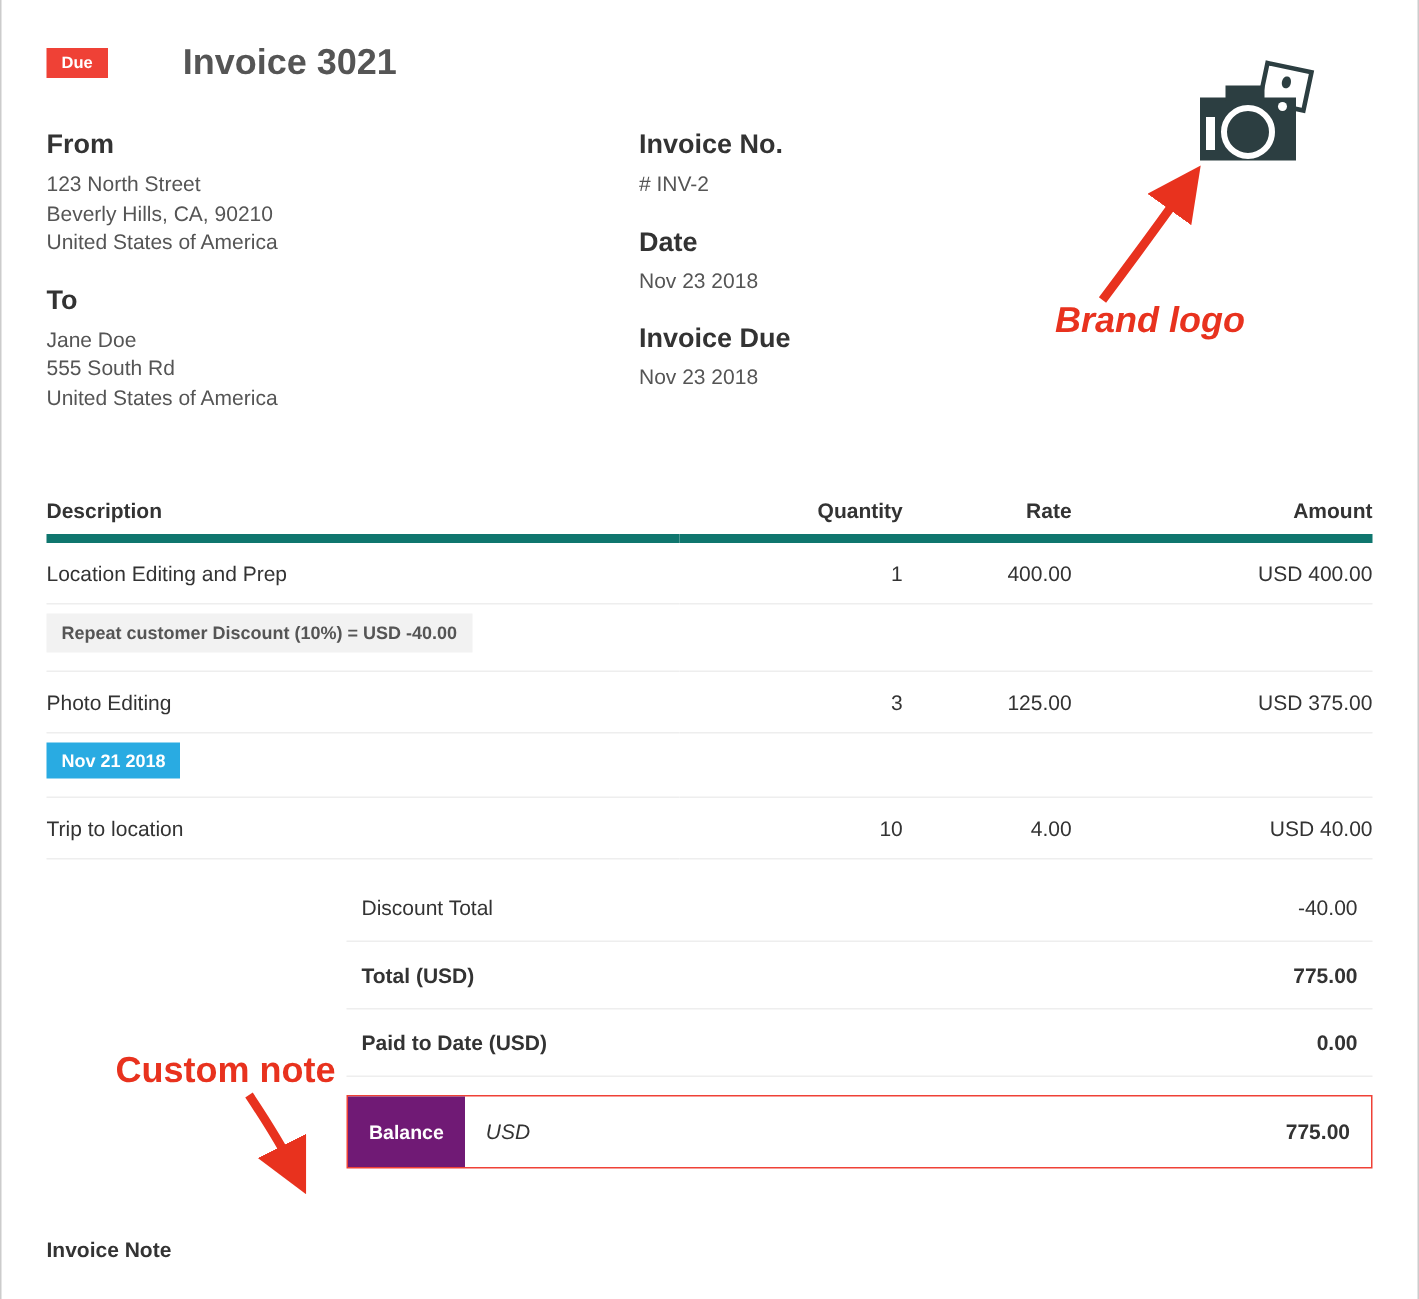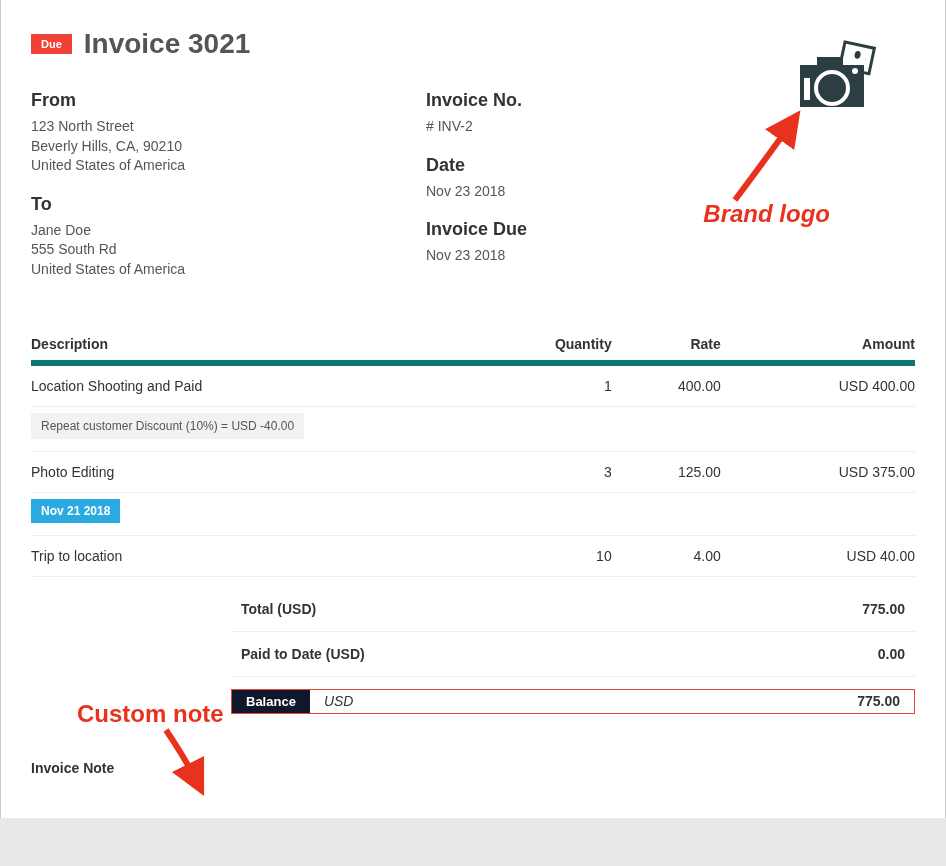--- a/index.html
+++ b/index.html
@@ -28,23 +28,24 @@
       padding-bottom: 30px;
     }
     .due-badge {
       background: #ef4136;
       color: #fff;
       font-weight: 600;
       padding: 4px 10px;
       font-size: 11px;
     }
     .invoice-title {
-      font-size: 28px;
+      font-size: 24px;
       font-weight: 600;
       color: #555;
+      margin-left: 38px;
     }
     .logo-container {
       position: absolute;
       right: 60px;
       top: 40px;
     }
     .info-grid {
       display: flex;
       gap: 0;
       margin-bottom: 30px;
@@ -114,23 +115,23 @@
       font-size: 14px;
     }
     .total-row.bold { font-weight: 700; }
     .balance-row {
       display: flex;
       align-items: center;
       border: 1px solid #ef4136;
       margin-top: 12px;
     }
     .balance-label {
-      background: #0f172a;
+      background: #701a75;
       color: #fff;
-      padding: 4px 14px;
+      padding: 16px 14px;
       font-weight: 600;
       font-size: 13px;
     }
     .balance-currency {
       padding: 0 14px;
       font-size: 14px;
       font-style: italic;
     }
     .balance-amount {
       margin-left: auto;
@@ -220,28 +221,28 @@
       <tr>
         <th>Description</th>
         <th class="qty">Quantity</th>
         <th class="rate">Rate</th>
         <th class="amount">Amount</th>
       </tr>
     </thead>
     <tbody>
       <tr>
         <td>
-          <div>Location Shooting and Paid</div>
+          <div>Location Editing and Prep</div>
         </td>
         <td class="qty">1</td>
         <td class="rate">400.00</td>
         <td class="amount">USD 400.00</td>
       </tr>
       <tr>
-        <td colspan="4" style="border-bottom:1px solid #eee;padding-top:0;">
+        <td colspan="4" style="border-bottom:1px solid #eee;padding-top:0;font-weight:bold;">
           <span class="discount-note">Repeat customer Discount (10%) = USD -40.00</span>
         </td>
       </tr>
       <tr>
         <td>
           <div>Photo Editing</div>
         </td>
         <td class="qty">3</td>
         <td class="rate">125.00</td>
         <td class="amount">USD 375.00</td>
@@ -256,20 +257,24 @@
           <div>Trip to location</div>
         </td>
         <td class="qty">10</td>
         <td class="rate">4.00</td>
         <td class="amount">USD 40.00</td>
       </tr>
     </tbody>
   </table>
 
   <div class="totals">
+    <div class="total-row">
+      <span>Discount Total</span>
+      <span>-40.00</span>
+    </div>
     <div class="total-row bold">
       <span>Total (USD)</span>
       <span>775.00</span>
     </div>
     <div class="total-row bold">
       <span>Paid to Date (USD)</span>
       <span>0.00</span>
     </div>
     <div class="balance-row">
       <span class="balance-label">Balance</span>

